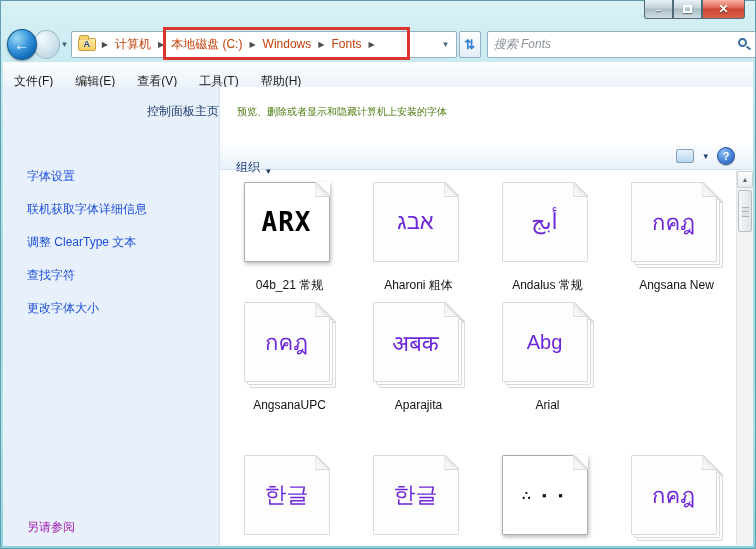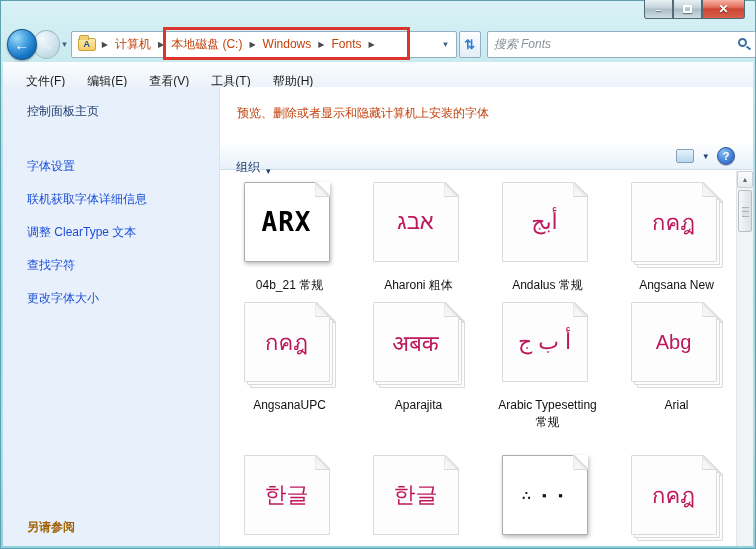--- a/index.html
+++ b/index.html
@@ -56,33 +56,33 @@
     border-radius:50%; }
   .magicon::after { content:""; position:absolute; left:6px; top:7px; width:5px; height:2px;
     background:#3a6ea5; transform:rotate(40deg); }
 
   .redbox { position:absolute; left:163px; top:27px; width:247px; height:33px;
     border:3px solid #dc352e; z-index:50; pointer-events:none; }
 
   
   .menubar { position:absolute; left:3px; top:62px; width:750px; height:40px; display:flex; align-items:center;
     background:linear-gradient(180deg,#fcfdfe 0%,#eef4fb 55%,#dfe9f6 100%);
-    border-bottom:1px solid #ccd9e8; padding-left:12px; }
+    border-bottom:1px solid #ccd9e8; }
   .menu-item { padding:3px 11px; color:#1b1b1b; }
 
   
   .bodyarea { position:absolute; left:3px; top:87px; width:750px; height:459px; background:#fff; display:flex; }
   .sidebar { position:relative; width:217px; height:100%; background:#e8f1fb; border-right:1px solid #d7e4f1;
     padding:16px 0 0 24px; }
-  .side-home { color:#1f3c6e; margin-bottom:38px; }
+  .side-home { color:#1f3c6e; margin-bottom:48px;text-align:right; }
   .side-link { color:#1d4ed8; margin-bottom:16px; }
-  .side-seealso { position:absolute; left:24px; bottom:10px; color:#a16207;font-weight:bold; }
+  .side-seealso { position:absolute; left:24px; bottom:10px; color:#a21caf; }
 
   .content { position:relative; flex:1; height:100%; background:#fff; }
-  .heading { position:absolute; left:17px; top:18px; font-size:12px; color:#c2410c; }
+  .heading { position:absolute; left:17px; top:18px; font-size:10px; color:#4d7c0f; }
   .toolbar { position:absolute; left:0; top:56px; width:100%; height:27px; display:flex; align-items:center;
     background:linear-gradient(180deg,#fefefe 0%,#f3f8fd 50%,#e8f1fa 100%);
     border-bottom:1px solid #d0dfee; padding:0 18px 0 16px; }
   .organize { display:flex; align-items:flex-end; gap:6px; color:#1f3c6e;margin-top:22px; }
   .tb-caret { font-size:9px; color:#1f3c6e; }
   .tb-right { margin-left:auto; display:flex; align-items:center; gap:9px; }
   .viewsicon { width:18px; height:14px; border:1px solid #87a0ba; border-radius:2px;
     background:linear-gradient(180deg,#e6f2fc 0%,#b9d6ee 100%); }
   .helpicon { width:18px; height:18px; border-radius:50%; color:#fff; font-size:11px; font-weight:bold;
     background:radial-gradient(circle at 35% 28%,#8cc0f2 0%,#4583d6 55%,#2a5cb8 100%);
@@ -99,21 +99,21 @@
   .pg { position:absolute; left:0; top:0; width:86px; height:80px; background:#fdfdfd;
     border:1px solid #dadada; border-radius:1px; }
   .pg .fold { position:absolute; top:-1px; right:-1px; width:15px; height:15px;
     background:linear-gradient(225deg,#ffffff 0%,#ffffff 46%,#d9d9d9 50%,#f2f2f2 62%,#fafafa 100%);
     border-bottom:1px solid #d9d9d9; border-left:1px solid #e8e8e8; }
   .tile.strong .pg { border-color:#adadad; box-shadow:1px 2px 4px rgba(0,0,0,.28); background:#fff; }
   .pg.s1 { transform:translate(6px,6px); }
   .pg.s2 { transform:translate(3px,3px); }
   .glyphbox { position:absolute; left:0; top:0; width:86px; height:80px; display:flex;
     align-items:center; justify-content:center; }
-  .glyph { color:#be185d; font-size:22px; }
+  .glyph { color:#6d28d9; font-size:22px; }
   .glyph.dark { color:#141414; }
   .glyph.pixel { font-family:"DejaVu Sans Mono",monospace; font-weight:900; font-size:26px;
     letter-spacing:1px; color:#000; transform:scaleY(1.05); }
   .glyph.symbols { font-size:13px; letter-spacing:4px; color:#111; font-weight:bold; }
   .glyph.latin { font-size:20px; }
   .tile .label { margin-top:11px; max-width:104px; text-align:center; color:#111; line-height:17px; }
 
   
   .sb { position:absolute; right:0; top:84px; bottom:0; width:17px; background:#f1f3f4;
     border-left:1px solid #e2e5e8; }
@@ -289,31 +289,20 @@
                   <div class="fold"></div>
                 </div>
                 <div class="glyphbox">
                   <span class="glyph devanagari">अबक</span>
                 </div>
               </div>
               <div class="label">Aparajita</div>
             </div>
             <div class="tile">
               <div class="icon-wrap">
-                <div class="pg">
-                  <div class="fold"></div>
-                </div>
-                <div class="glyphbox">
-                  <span class="glyph arabic">أ ب ج</span>
-                </div>
-              </div>
-              <div class="label">Arabic Typesetting 常规</div>
-            </div>
-            <div class="tile">
-              <div class="icon-wrap">
                 <div class="pg s1">
                   <div class="fold"></div>
                 </div>
                 <div class="pg s2">
                   <div class="fold"></div>
                 </div>
                 <div class="pg">
                   <div class="fold"></div>
                 </div>
                 <div class="glyphbox">

